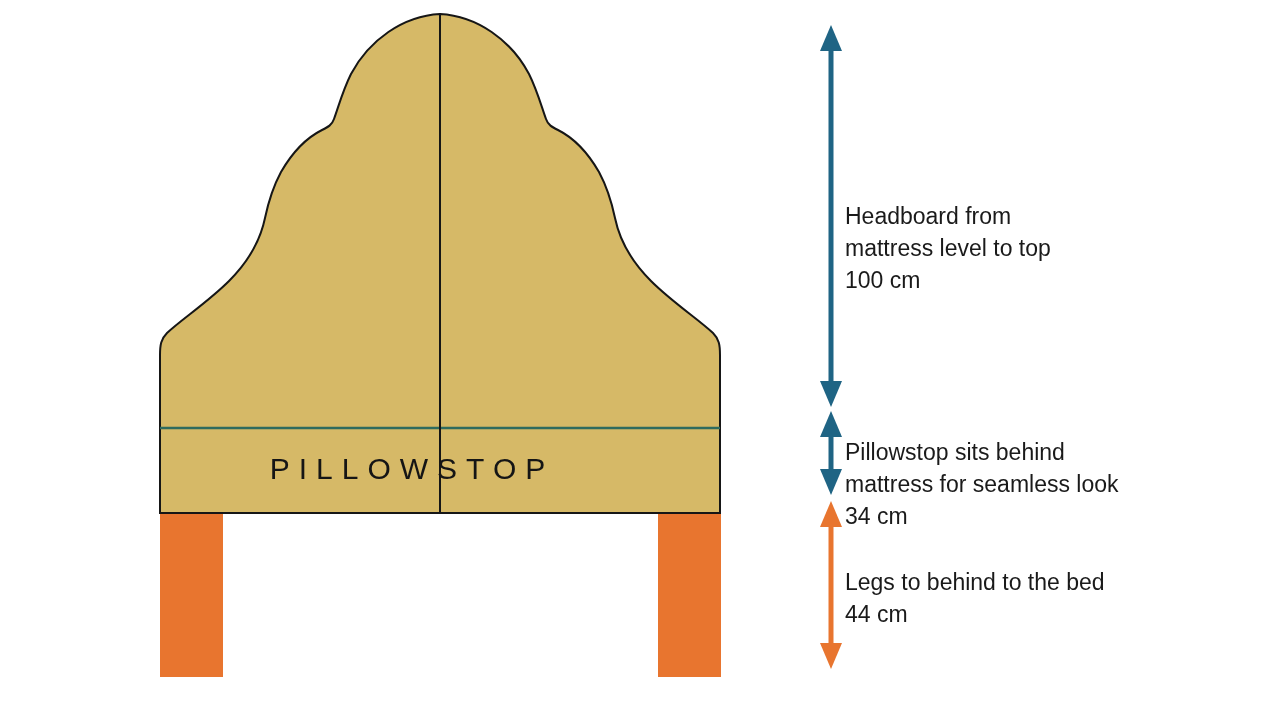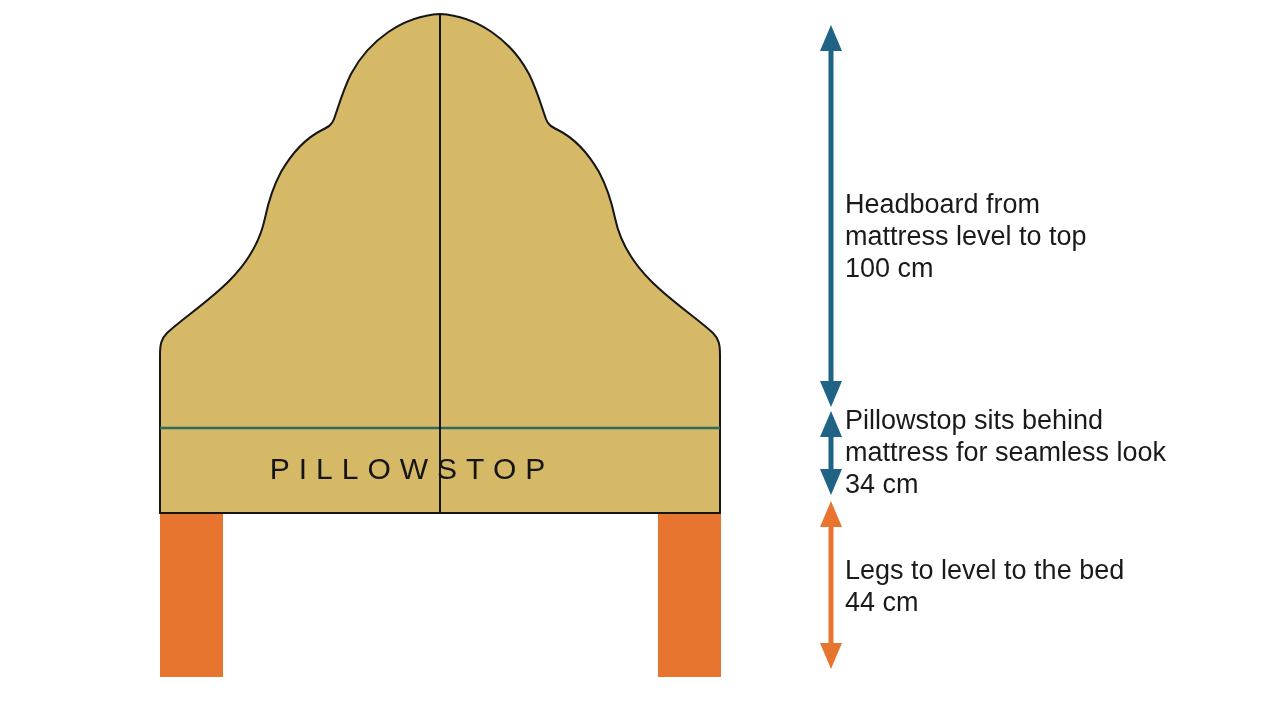--- a/index.html
+++ b/index.html
@@ -39,24 +39,25 @@
     letter-spacing: 9px;
     fill: #151515;
   }
   .arrow-shaft {
     stroke-width: 5;
   }
   .annotation {
     position: absolute;
     left: 845px;
     width: 370px;
-    font-size: 27px;
+    font-size: 23px;
     line-height: 32px;
     color: #1a1a1a;
     white-space: nowrap;
+    margin-top: 12px;
   }
 </style>
 </head>
 <body>
 
 <div class="canvas">
 
   <svg class="diagram-svg" width="1280" height="720" viewBox="0 0 1280 720">
 
     <rect x="160" y="513" width="63" height="164" fill="#E8752F"></rect>
@@ -109,24 +110,24 @@
       <polygon points="831,669 820,643 842,643" fill="#E8752F"></polygon>
     </g>
   </svg>
 
   <div class="annotation" style="top:188px;">
     <div>Headboard from</div>
     <div>mattress level to top</div>
     <div>100 cm</div>
   </div>
 
-  <div class="annotation" style="top:404px;">
+  <div class="annotation" style="top:424px;">
     <div>Pillowstop sits behind</div>
     <div>mattress for seamless look</div>
     <div>34 cm</div>
   </div>
 
   <div class="annotation" style="top:554px;">
-    <div>Legs to level to the bed</div>
+    <div>Legs to behind to the bed</div>
     <div>44 cm</div>
   </div>
 
 </div>
 
 </body></html>

